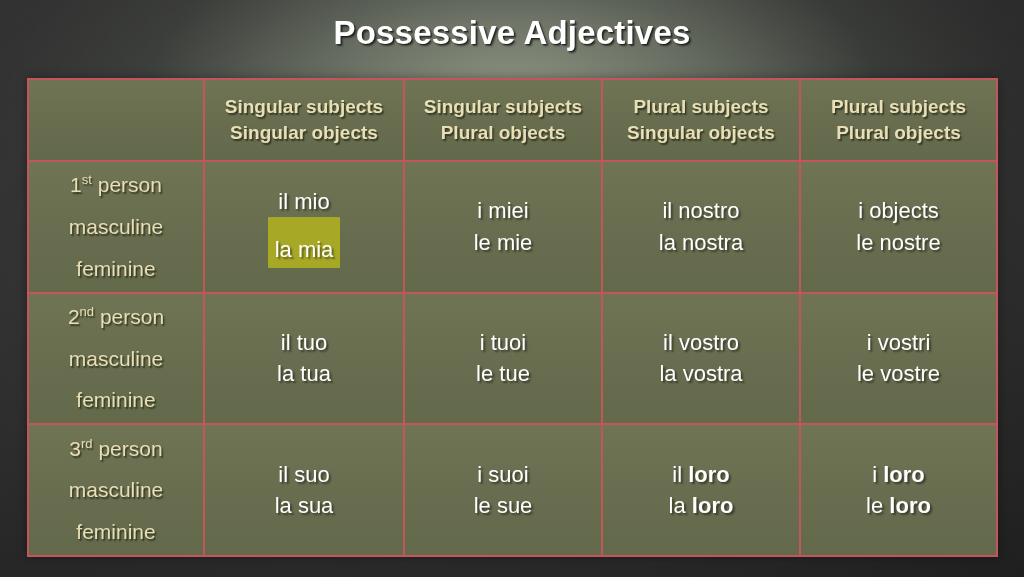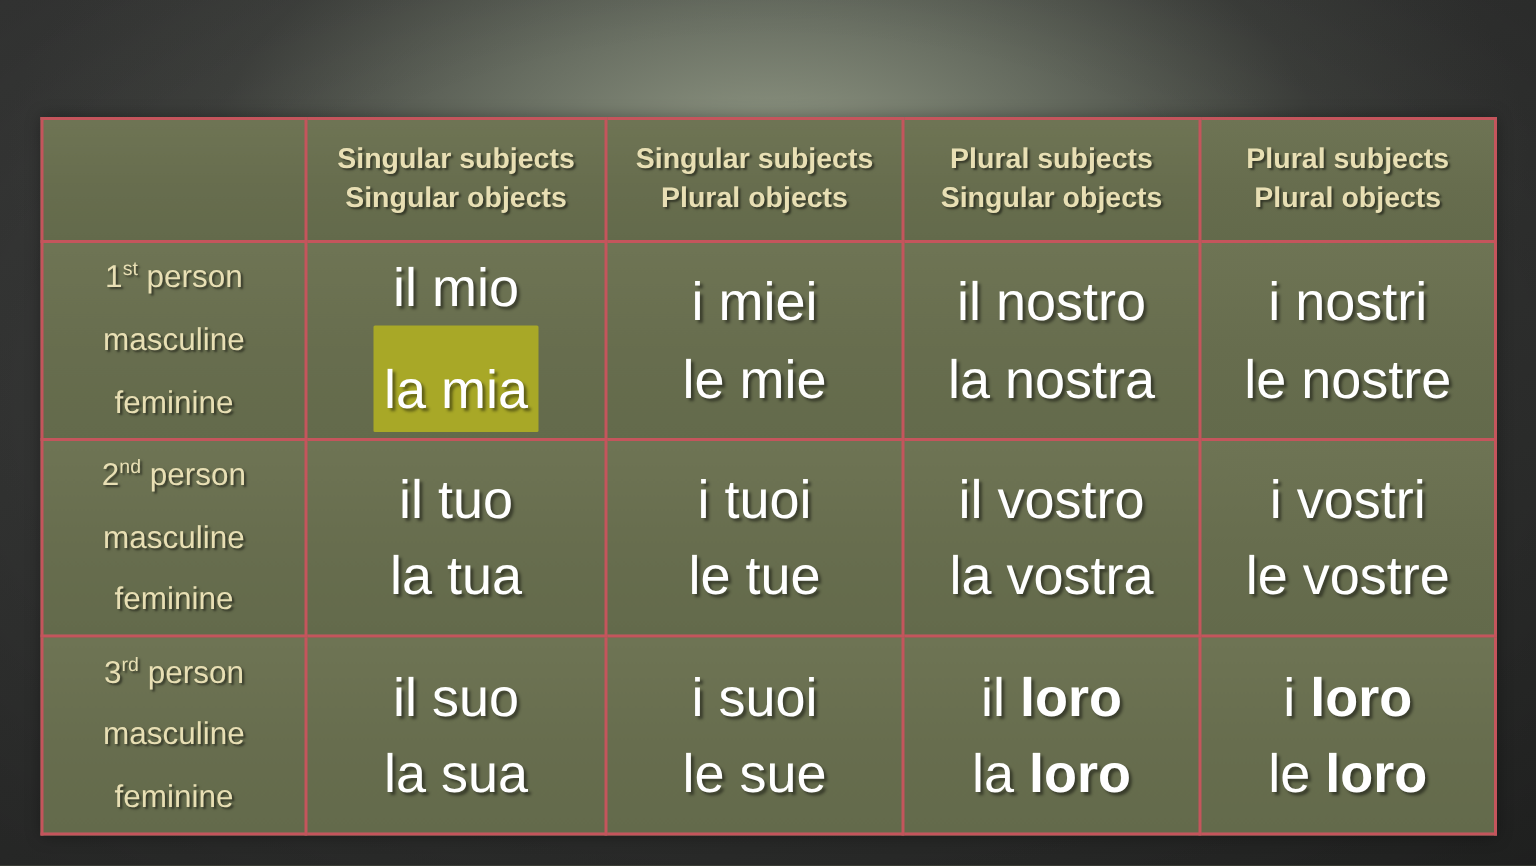--- a/index.html
+++ b/index.html
@@ -110,39 +110,40 @@
     line-height: 1.98;
     text-shadow: 1.5px 1.5px 1.5px rgba(0,0,0,0.5);
     padding: 0 4px;
   }
   .rowlabel .l { display: block; white-space: nowrap; }
   .rowlabel .ord { font-size: 13px; vertical-align: super; line-height: 0; }
 
   
   .form {
     color: #ffffff;
-    font-size: 36px;
+    font-size: 22px;
     font-weight: normal;
     line-height: 1.43;
     text-shadow: 2px 2px 2px rgba(0,0,0,0.45);
     padding: 0 4px;
   }
   .form .l { display: block; white-space: nowrap; }
   .form .l .hl {
     display: inline-block;
     padding: 17px 7px 2px 7px;
     border-radius: 1px;
   }
   .form .l b { font-weight: bold; margin-top: 19px; }
 </style>
 </head>
 <body>
 
 <div id="slide">
 
+  <div class="title">Possessive Adjectives</div>
 
   <div class="table-wrap">
     <table class="grid">
       <colgroup>
         <col class="c0">
           <col class="c1">
           <col class="c2">
           <col class="c3">
           <col class="c4">
       </colgroup>
@@ -178,21 +179,21 @@
             </td>
             <td class="form">
               <span class="l"><span>i miei</span></span>
               <span class="l"><span>le mie</span></span>
             </td>
             <td class="form">
               <span class="l"><span>il nostro</span></span>
               <span class="l"><span>la nostra</span></span>
             </td>
             <td class="form">
-              <span class="l"><span>i nostri</span></span>
+              <span class="l"><span>i objects</span></span>
               <span class="l"><span>le nostre</span></span>
             </td>
           </tr>
           <tr class="body-row">
             <td class="rowlabel">
               <span class="l"><span>2</span><span class="ord">nd</span><span> person</span></span>
               <span class="l">masculine</span>
               <span class="l">feminine</span>
             </td>
             <td class="form">

